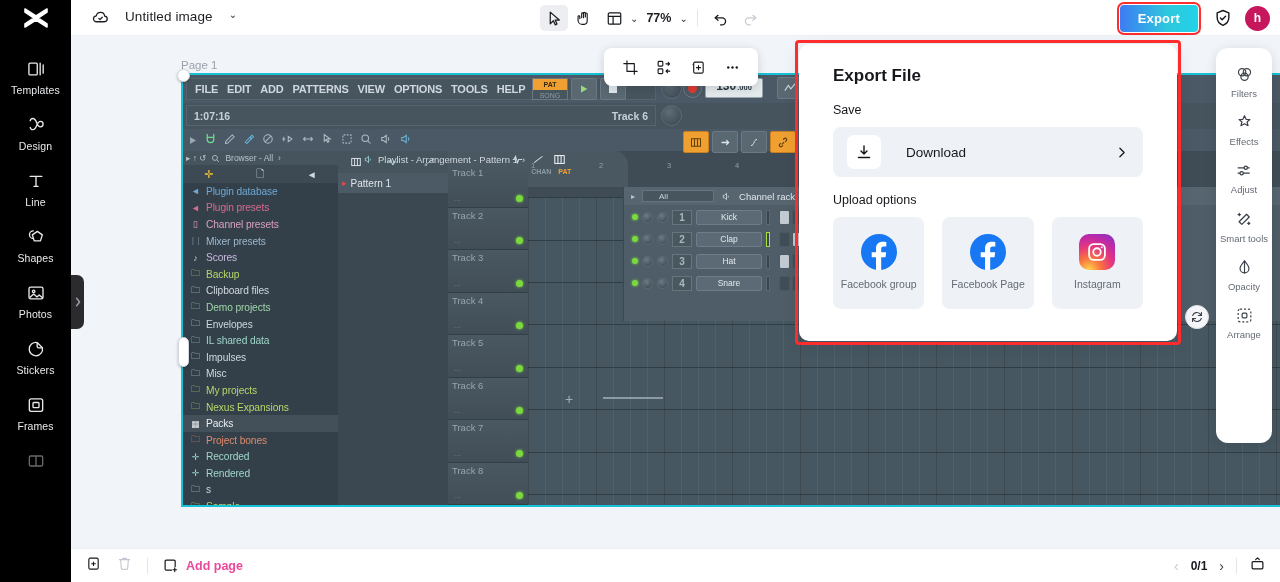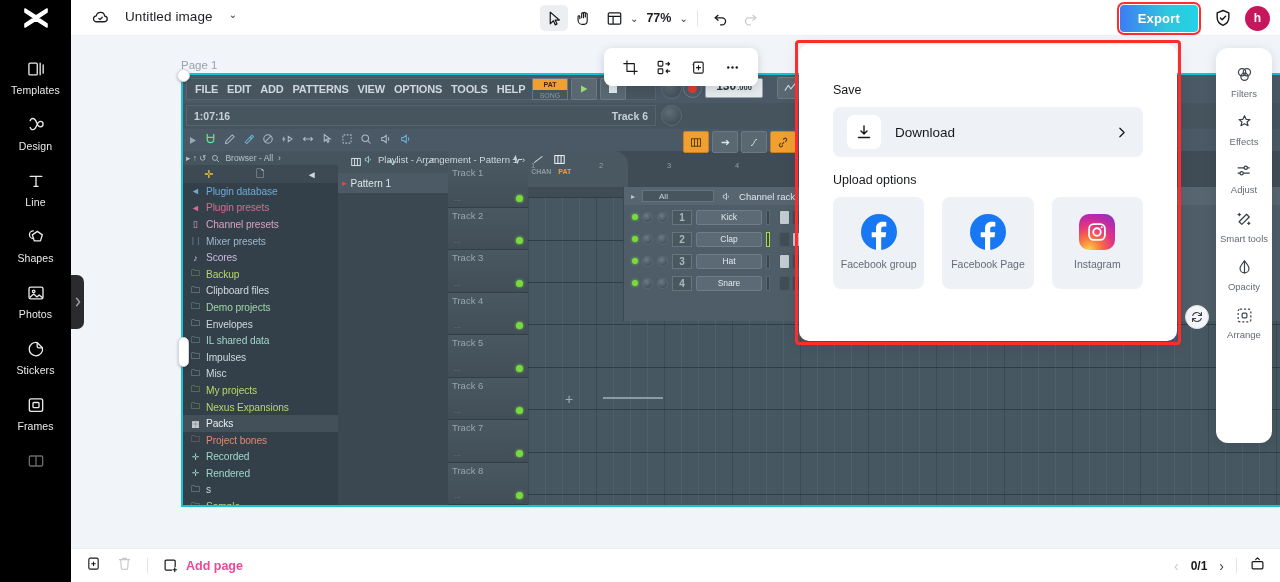--- a/index.html
+++ b/index.html
@@ -284,21 +284,21 @@
   }
   .export-card {
     position: absolute; left: 4px; top: 4px; right: 4px; bottom: 4px;
     background: #fff; border-radius: 10px; padding: 22px 34px;
     box-shadow: 0 4px 18px rgba(20,25,35,.10);
   }
   .ex-title { font-size: 17px; font-weight: 700; color: #16181c; }
   .ex-sub { font-size: 12.5px; color: #16181c; margin-top: 17px; }
   .dl-row {
     margin-top: 10px; height: 50px; background: #eef1f6; border-radius: 8px;
-    display: flex; align-items: center; padding: 0 14px; gap: 14px;
+    display: flex; align-items: center; padding: 0 14px; gap: 25px;
   }
   .dl-ico {
     width: 34px; height: 34px; background: #fff; border-radius: 7px;
     display: flex; align-items: center; justify-content: center;
   }
   .dl-label { font-size: 13.5px; color: #16181c; flex: 1; }
   .ex-sub2 { font-size: 12.5px; color: #16181c; margin-top: 16px; }
   .upload-row { margin-top: 10px; display: flex; gap: 18px; }
   .up-card {
     width: 101px; height: 92px; background: #eef1f6; border-radius: 8px;
@@ -1005,20 +1005,21 @@
     <div class="sync-btn" style="left:1114px;top:269px;">
       <svg width="14" height="14" viewBox="0 0 24 24" fill="none" stroke="#3b4149" stroke-width="1.9">
         <path d="M4.6 9.4a7.6 7.6 0 0 1 12.6-2.7l2 2M19.4 14.6A7.6 7.6 0 0 1 6.8 17.3l-2-2" stroke-linecap="round"></path>
         <path d="M19.6 4.2v5.2h-5.2M4.4 19.8v-5.2h5.2" stroke-linecap="round" stroke-linejoin="round"></path>
       </svg>
     </div>
   </div>
 
   <div class="export-panel">
     <div class="export-card">
+      <div class="ex-title">Export File</div>
       <div class="ex-sub">Save</div>
 
       <div class="dl-row">
         <div class="dl-ico">
           <svg width="18" height="18" viewBox="0 0 24 24" fill="none" stroke="#16181c" stroke-width="1.9">
             <path d="M12 3.8v11m0 0-4-4m4 4 4-4" stroke-linecap="round" stroke-linejoin="round"></path>
             <path d="M4.6 19.4h14.8" stroke-linecap="round"></path>
           </svg>
         </div>
         <span class="dl-label">Download</span>

